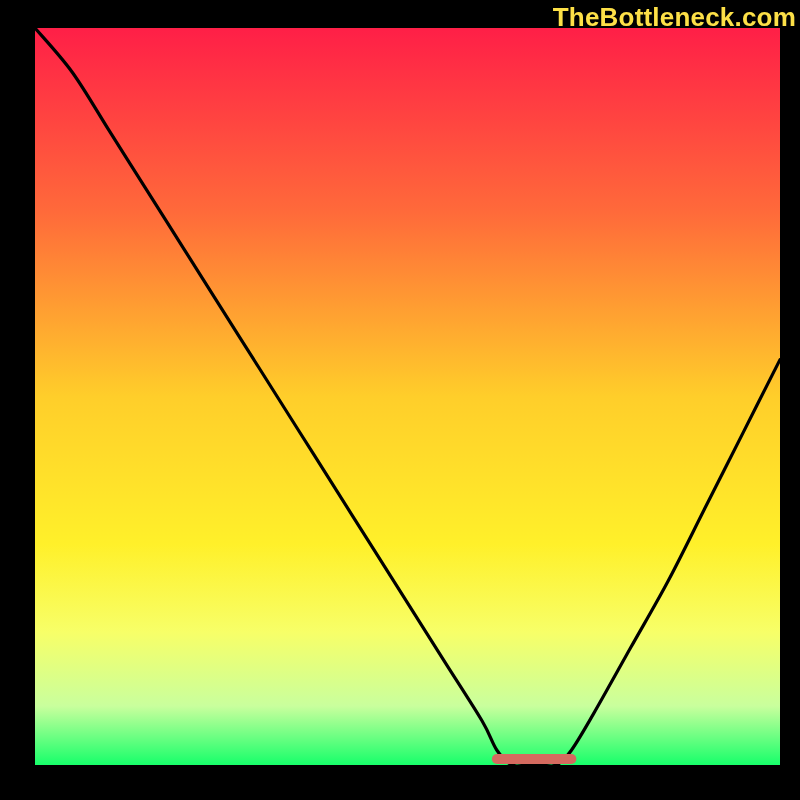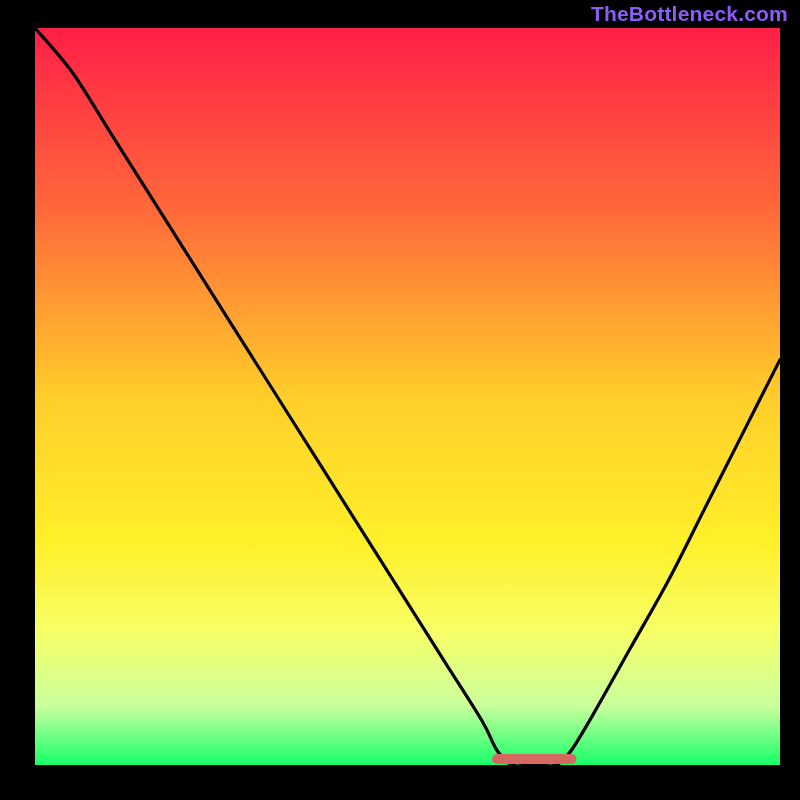--- a/index.html
+++ b/index.html
@@ -12,23 +12,23 @@
     font-family: Arial, Helvetica, sans-serif;
   }
   .wrap {
     position: relative;
     width: 800px;
     height: 800px;
   }
   .watermark {
     position: absolute;
     top: 2px;
-    right: 12px;
-    color: #8b5cf6;
-    font-size: 21px;
+    right: 4px;
+    color: #fde047;
+    font-size: 26px;
     font-weight: 600;
     letter-spacing: 0.2px;
     z-index: 10;
   }
   svg {
     display: block;
   }
 </style>
 </head>
 <body>

